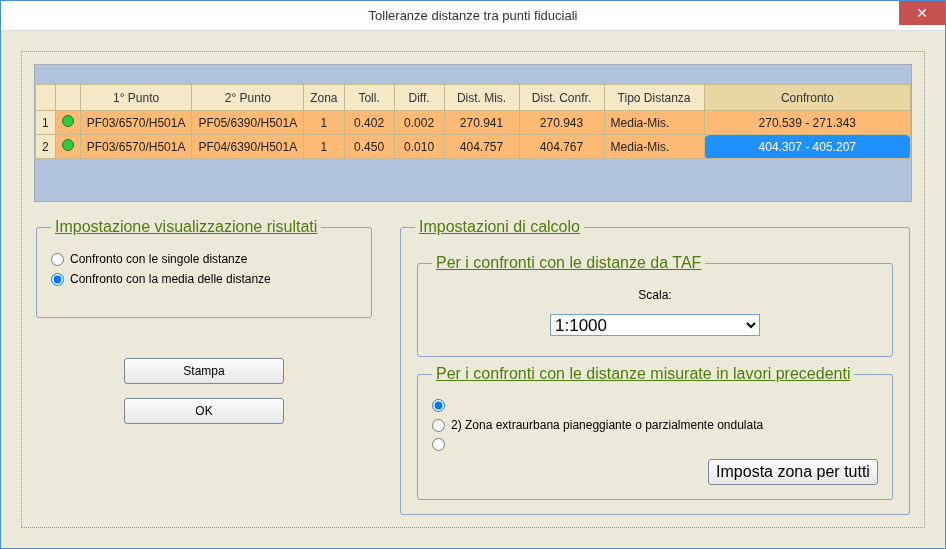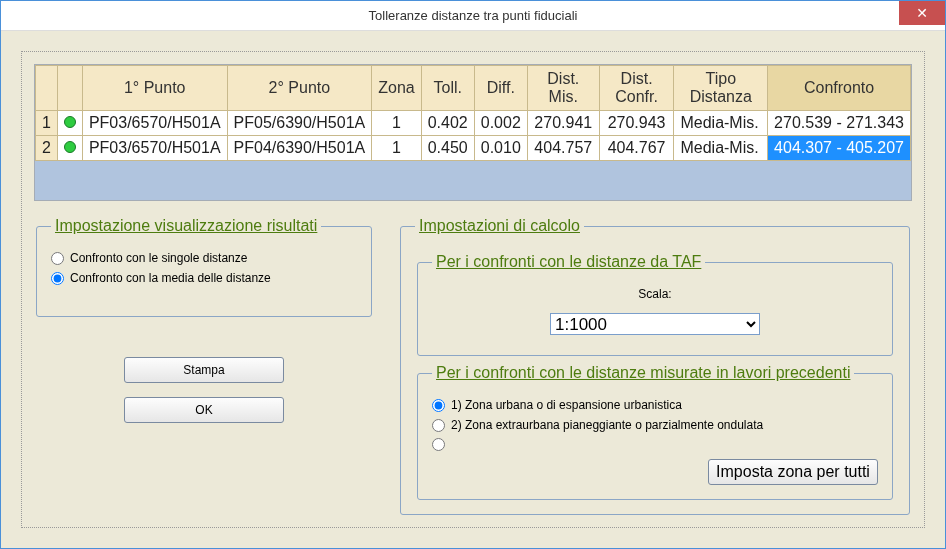--- a/index.html
+++ b/index.html
@@ -61,22 +61,23 @@
   }
   .grid-wrap {
     height: 210px;
     border: 1px solid #a5acb5;
     background: #b0c4de;
     overflow: hidden;
   }
   table.grid {
     border-collapse: collapse;
     width: 100%;
-    background: #ffffff;
-    font-size: 16px;
+    background: #fdba74;
+    font-size: 12px;
+    margin-top: 19px;
   }
   table.grid th {
     background: #f5e8c6;
     border: 1px solid #c8b98c;
     padding: 4px 6px;
     font-weight: normal;
     color: #333;
     height: 26px;
   }
   table.grid th.selected {
@@ -91,20 +92,21 @@
   }
   table.grid td.rownum {
     background: #f5e8c6;
     text-align: center;
     width: 18px;
   }
   table.grid td.center { text-align: center; }
   table.grid td.selected {
     background: #1e90ff;
     color: #fff;
+    border-radius: 6px;
   }
   .status-dot {
     width: 12px; height: 12px;
     border-radius: 50%;
     background: #2ecc40;
     border: 1px solid #1a7a28;
     display: inline-block;
   }
   .grid-filler {
     background: #b0c4de;
@@ -294,21 +296,20 @@
                 <select class="combo">
                   <option>1:1000</option>
                 </select>
               </div>
             </fieldset>
 
             <fieldset class="inner-fs">
               <legend>Per i confronti con le distanze misurate in lavori precedenti</legend>
               <div class="radio-row">
                 <input type="radio" name="zona" checked="" style="">
-                <span>1) Zona urbana o di espansione urbanistica</span>
               </div>
               <div class="radio-row">
                 <input type="radio" name="zona" style="">
                 <span>2) Zona extraurbana pianeggiante o parzialmente ondulata</span>
               </div>
               <div class="radio-row">
                 <input type="radio" name="zona" style="">
               </div>
               <div class="imposta-row">
                 <div class="btn-imposta">Imposta zona per tutti</div>

